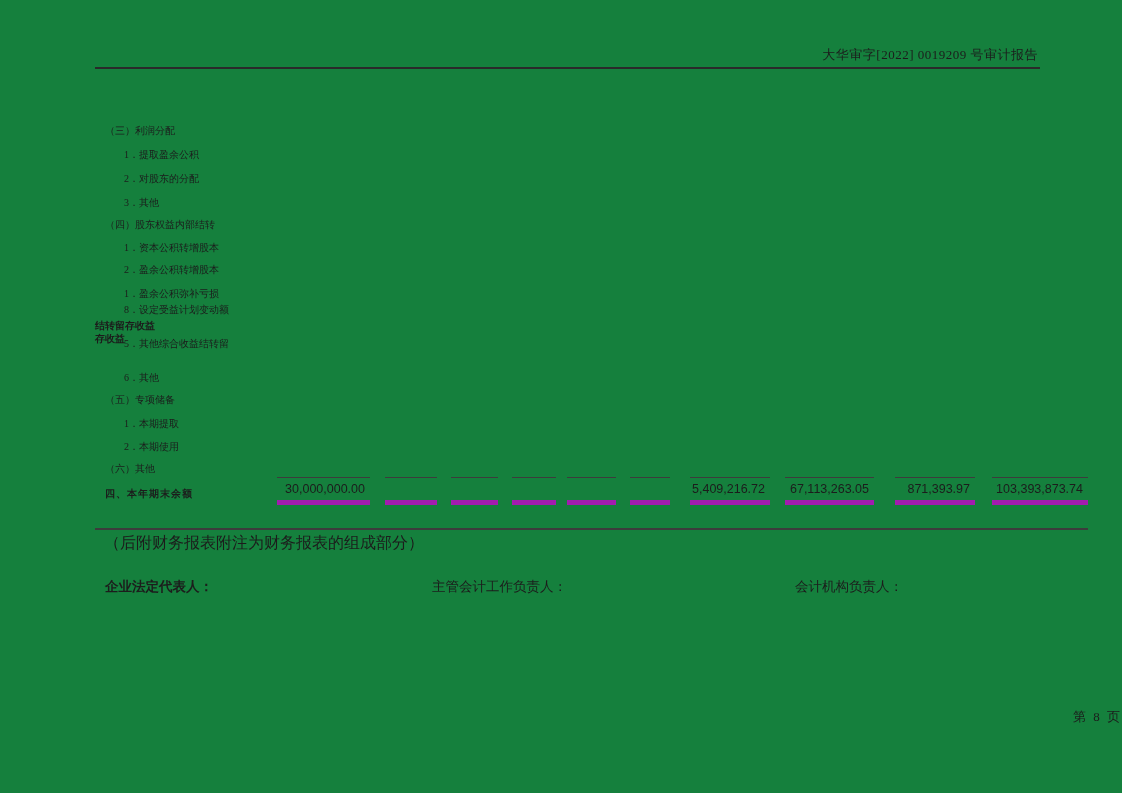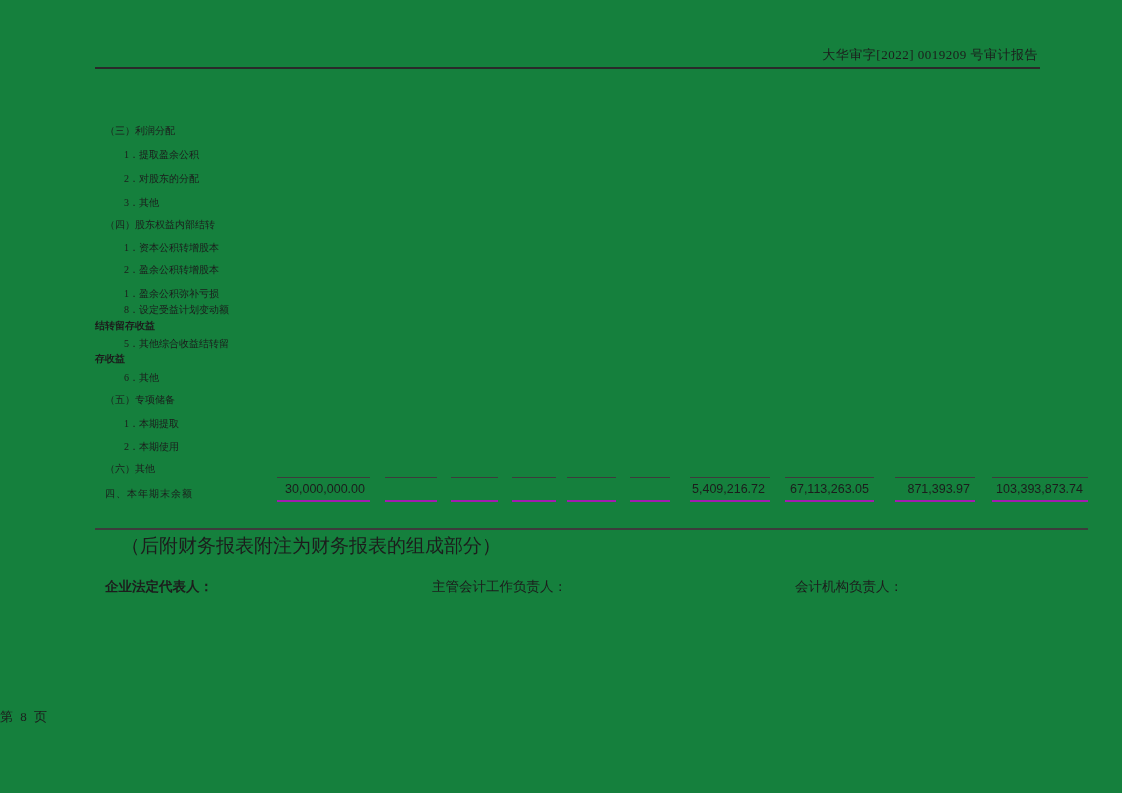--- a/index.html
+++ b/index.html
@@ -27,58 +27,58 @@
     width: 945px;
     height: 2px;
     background: #2a2a2a;
   }
 
   
   .row-label { font-size: 10px; line-height: 14px; }
   .indent-0 { left: 105px; }
   .indent-1 { left: 124px; }
   .indent-wrap { left: 95px; font-weight: bold; }
-  .bold-row { font-weight: normal; letter-spacing: 1px; }
+  .bold-row { font-weight: bold; letter-spacing: 1px; }
 
   
   .amount-col {
     position: absolute;
     top: 477px;
     height: 22px;
     border-top: 1.5px solid #3c3c3c;
-    border-bottom: 2px solid #a21caf;
+    border-bottom: 5px solid #a21caf;
     box-sizing: content-box;
   }
   .amount-value {
     display: block;
     text-align: right;
     padding: 4px 5px 0 0;
     font-family: "Liberation Sans", "DejaVu Sans", sans-serif;
     font-size: 12.5px;
     color: #1c1c1c;
   }
 
   
   .footer-rule {
     top: 528px;
     left: 95px;
     width: 993px;
     height: 1.5px;
     background: #3c3c3c;
   }
-  .footnote { top: 533px; left: 121px; font-size: 19px; }
+  .footnote { top: 533px; left: 104px; font-size: 16px; }
   .signature { top: 578px; font-size: 13.5px; }
   .sig-legal { left: 105px; font-weight: bold; }
   .sig-chief { left: 432px; }
   .sig-dept  { left: 795px; }
   .page-number {
     top: 708px;
     left: 0;
     width: 1122px;
-    text-align: left;
+    text-align: right;
     font-size: 13px;
     letter-spacing: 2px;
     white-space: nowrap;
     position: absolute;
   }
 </style>
 </head>
 <body>
 
 <div class="page">
@@ -90,21 +90,21 @@
   <div class="abs row-label indent-1" style="top:148px">1．提取盈余公积</div>
   <div class="abs row-label indent-1" style="top:172px">2．对股东的分配</div>
   <div class="abs row-label indent-1" style="top:196px">3．其他</div>
   <div class="abs row-label indent-0" style="top:218px">（四）股东权益内部结转</div>
   <div class="abs row-label indent-1" style="top:241px">1．资本公积转增股本</div>
   <div class="abs row-label indent-1" style="top:263px">2．盈余公积转增股本</div>
   <div class="abs row-label indent-1" style="top:287px">1．盈余公积弥补亏损</div>
   <div class="abs row-label indent-1" style="top:303px">8．设定受益计划变动额</div>
   <div class="abs row-label indent-wrap" style="top:319px">结转留存收益</div>
   <div class="abs row-label indent-1" style="top:337px">5．其他综合收益结转留</div>
-  <div class="abs row-label indent-wrap" style="top:352px">存收益</div>
+  <div class="abs row-label indent-wrap" style="top:332px">存收益</div>
   <div class="abs row-label indent-1" style="top:371px">6．其他</div>
   <div class="abs row-label indent-0" style="top:393px">（五）专项储备</div>
   <div class="abs row-label indent-1" style="top:417px">1．本期提取</div>
   <div class="abs row-label indent-1" style="top:440px">2．本期使用</div>
   <div class="abs row-label indent-0" style="top:462px">（六）其他</div>
   <div class="abs row-label indent-0 bold-row" style="top:487px">四、本年期末余额</div>
 
   <div class="amount-col" style="left:277px;width:93px">
     <span class="amount-value">30,000,000.00</span>
   </div>

